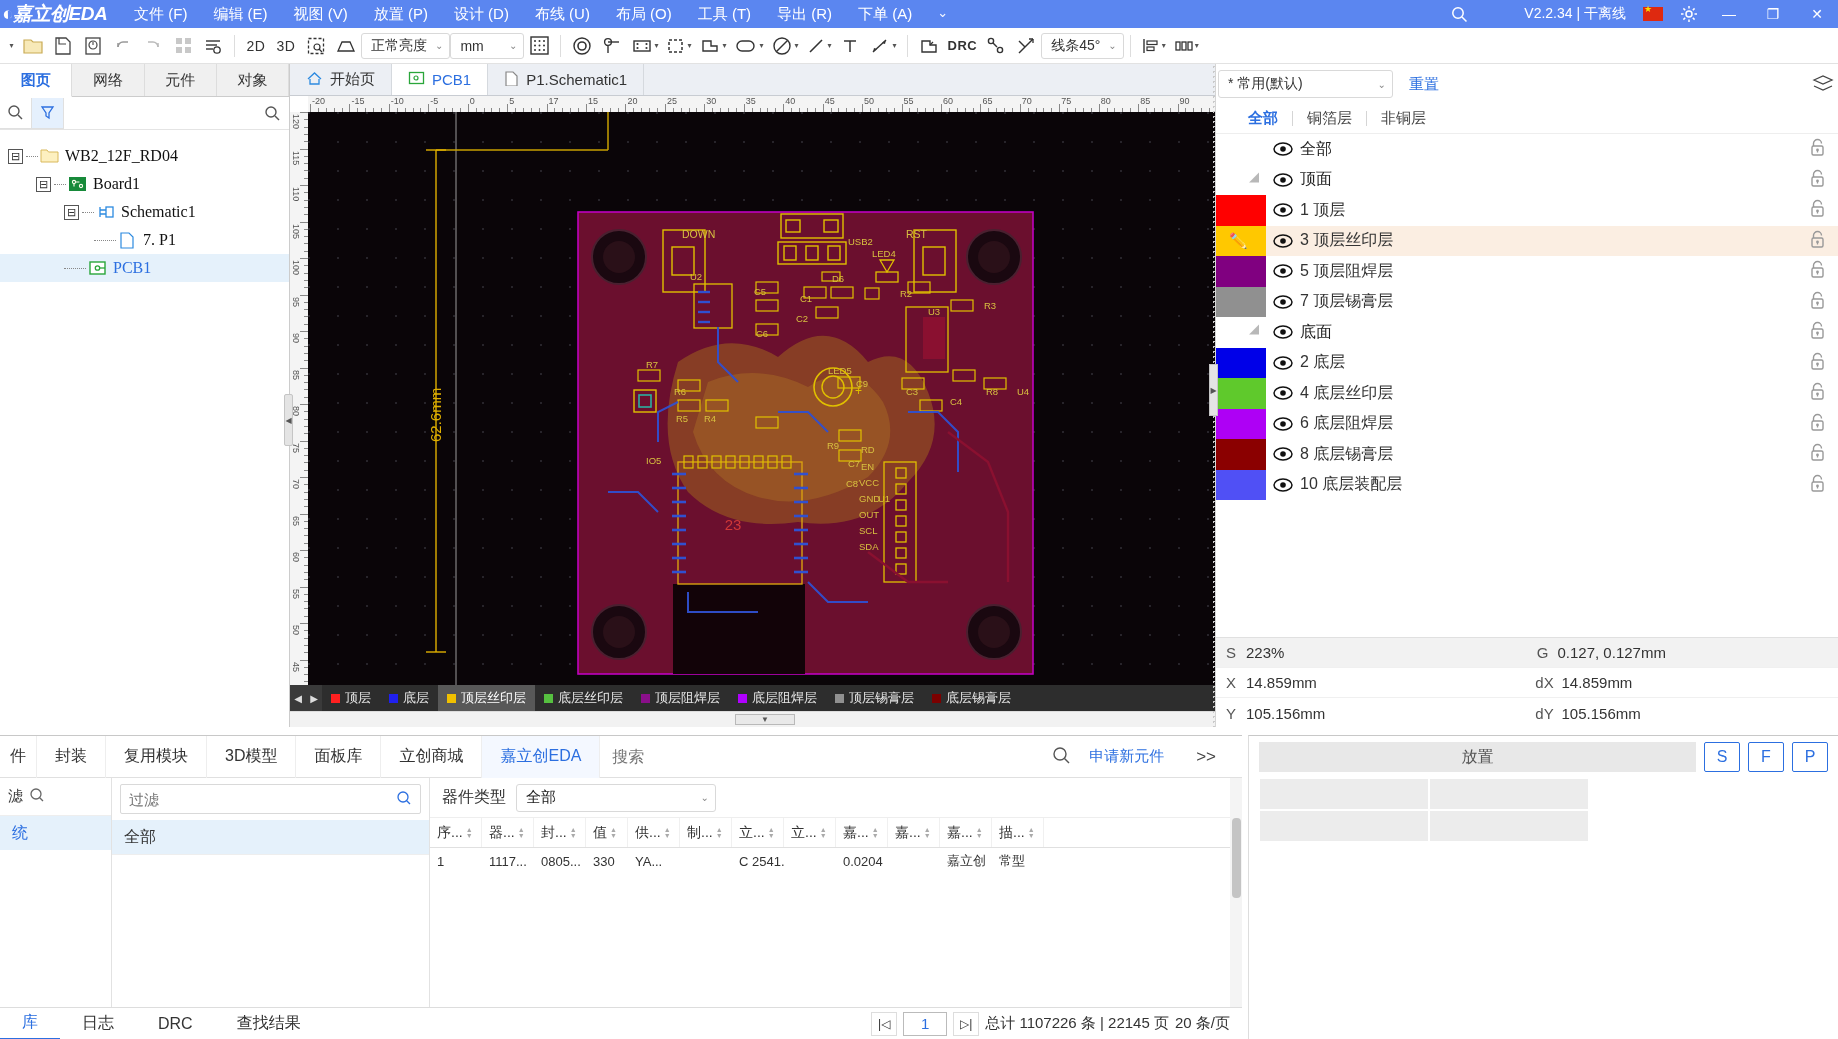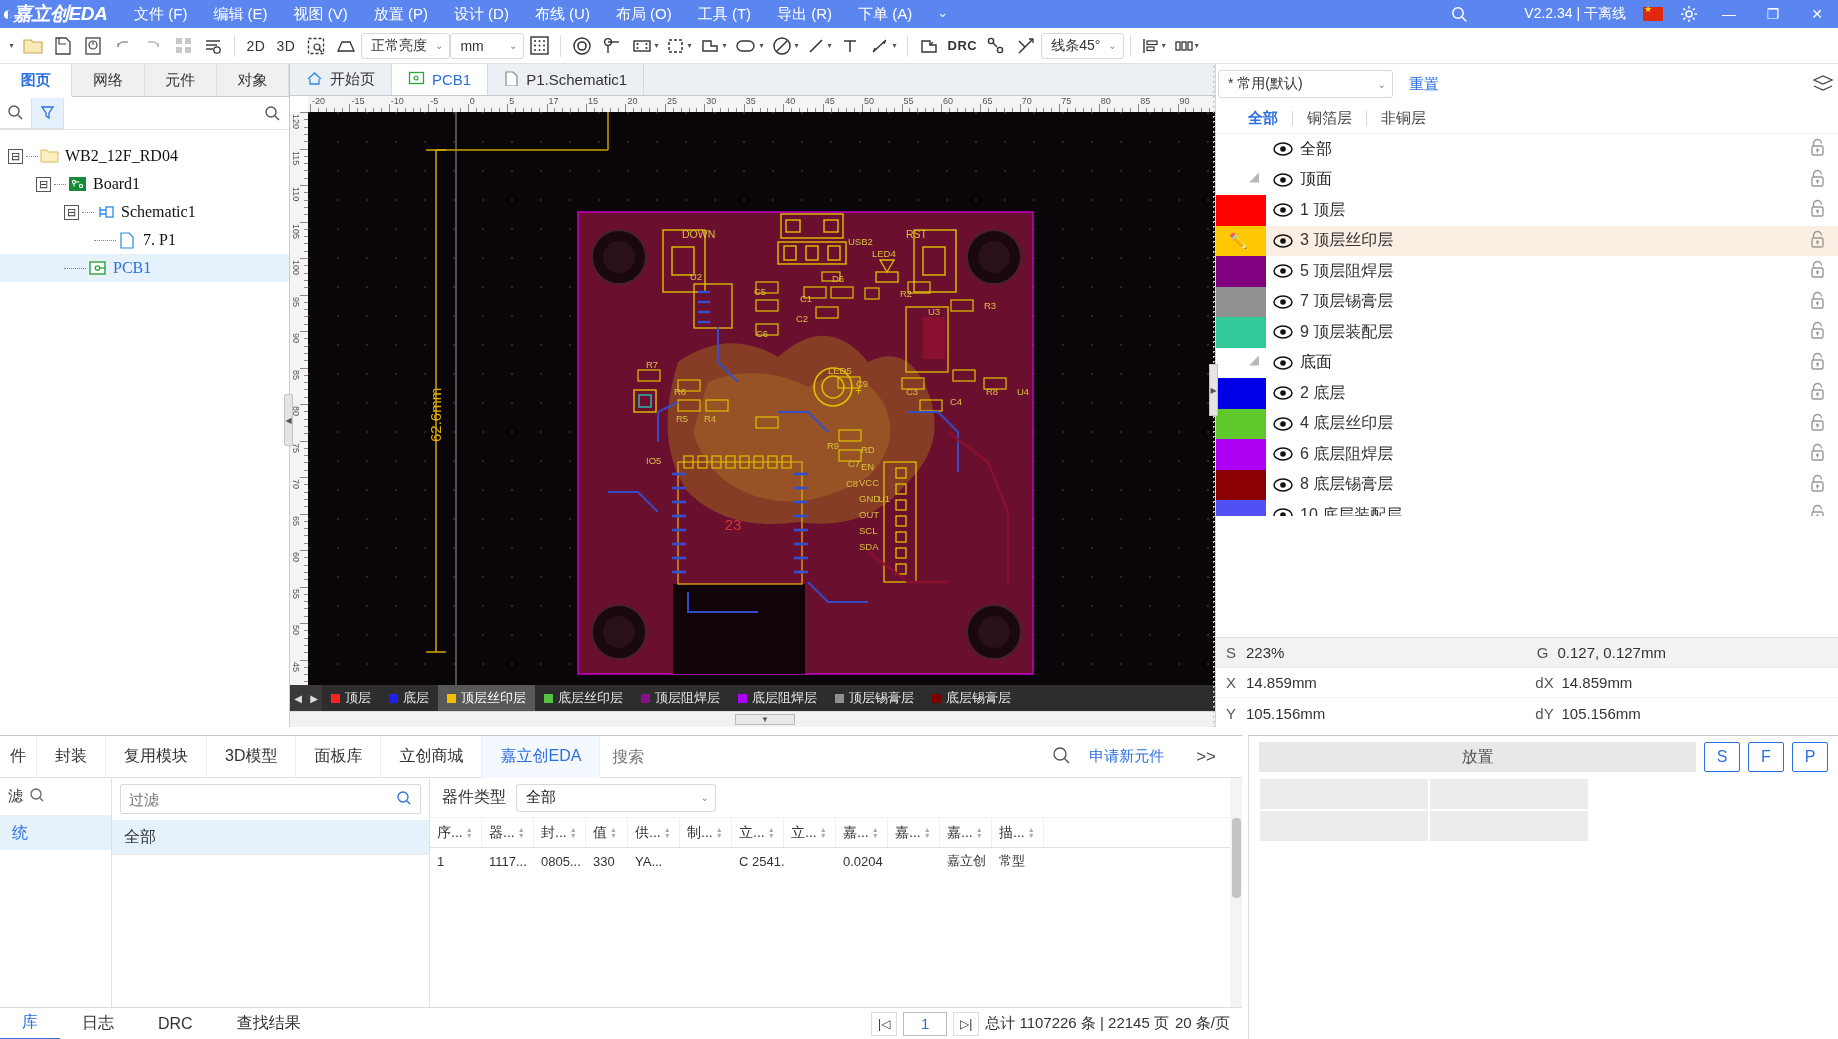--- a/index.html
+++ b/index.html
@@ -1268,36 +1268,20 @@
           </div>
           <span class="lname">7 顶层锡膏层</span>
           <div class="lock"><svg width="17" height="19" viewBox="0 0 17 19">
               <path d="M4.5 8V5.5a4 4 0 018 0" fill="none" stroke="#999" stroke-width="1.4"></path>
               <rect x="3" y="8" width="11" height="9" rx="1.5" fill="none" stroke="#999" stroke-width="1.4"></rect>
               <circle cx="8.5" cy="12" r="1.4" fill="#999"></circle>
               <line x1="8.5" y1="12.8" x2="8.5" y2="14.5" stroke="#999" stroke-width="1.3"></line>
             </svg></div>
         </div>
         <div class="lrow">
-          <div class="sw" style="background: rgb(52, 201, 154);"></div>
-          <div class="eye">
-            <svg width="20" height="14" viewBox="0 0 20 14">
-              <ellipse cx="10" cy="7" rx="9" ry="6" fill="none" stroke="#111" stroke-width="1.5"></ellipse>
-              <circle cx="10" cy="7" r="2.8" fill="#111"></circle>
-            </svg>
-          </div>
-          <span class="lname">9 顶层装配层</span>
-          <div class="lock"><svg width="17" height="19" viewBox="0 0 17 19">
-              <path d="M4.5 8V5.5a4 4 0 018 0" fill="none" stroke="#999" stroke-width="1.4"></path>
-              <rect x="3" y="8" width="11" height="9" rx="1.5" fill="none" stroke="#999" stroke-width="1.4"></rect>
-              <circle cx="8.5" cy="12" r="1.4" fill="#999"></circle>
-              <line x1="8.5" y1="12.8" x2="8.5" y2="14.5" stroke="#999" stroke-width="1.3"></line>
-            </svg></div>
-        </div>
-        <div class="lrow">
           <div class="sw-group">
             <span class="tri"></span>
           </div>
           <div class="eye">
             <svg width="20" height="14" viewBox="0 0 20 14">
               <ellipse cx="10" cy="7" rx="9" ry="6" fill="none" stroke="#111" stroke-width="1.5"></ellipse>
               <circle cx="10" cy="7" r="2.8" fill="#111"></circle>
             </svg>
           </div>
           <span class="lname grp">底面</span>

